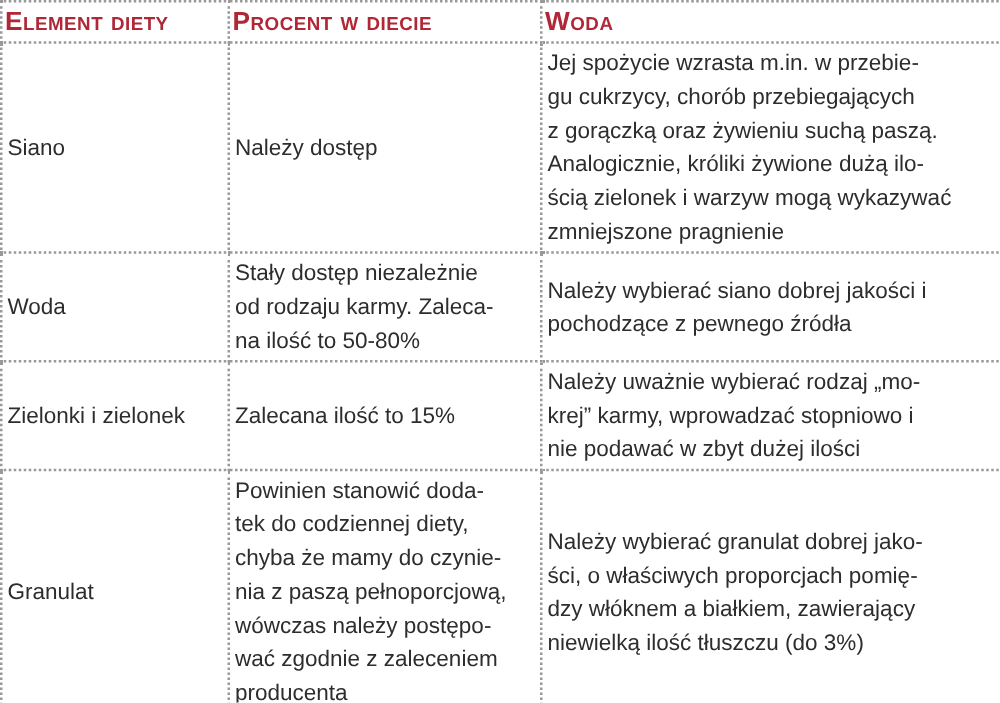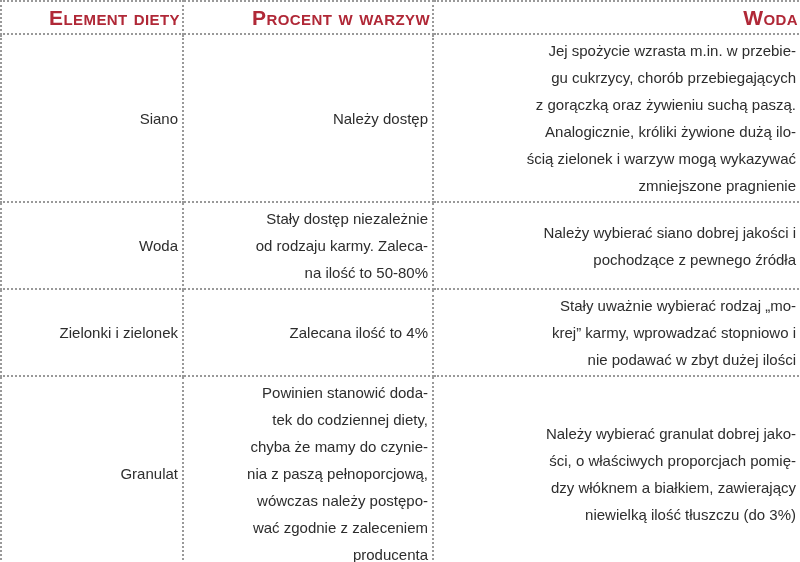--- a/index.html
+++ b/index.html
@@ -17,57 +17,57 @@
   table.diet{
     width:800px;height:562px;
     border-collapse:collapse;
     table-layout:fixed;
   }
   col.c1{width:182px;}
   col.c2{width:250px;}
   col.c3{width:368px;}
   th,td{
     border:2px dotted var(--border);
-    text-align:right;
+    text-align:left;
     vertical-align:middle;
     padding:2px 4px;
     overflow:hidden;
   }
   th{
     height:29px;
     font-size:21px;
     font-weight:700;
     font-variant:small-caps;
     letter-spacing:.4px;
     color:var(--header-red);
     padding:1px 2px;
   }
   td{
-    font-size:15px;
+    font-size:18px;
     line-height:27px;
     white-space:pre-line;
   }
   tr.r1{height:166px;}
   tr.r2{height:86px;}
   tr.r3{height:85px;}
   tr.r4{height:192px;}
 </style>
 </head>
 <body>
 
 <table class="diet">
   <colgroup>
     <col class="c1">
     <col class="c2">
     <col class="c3">
   </colgroup>
   <thead>
     <tr>
       <th>Element diety</th>
-      <th>Procent w warzyw</th>
+      <th>Procent w diecie</th>
       <th>Woda</th>
     </tr>
   </thead>
   <tbody>
     <tr class="r1">
       <td>Siano</td>
       <td>Należy dostęp</td>
       <td>Jej spożycie wzrasta m.in. w przebie-
 gu cukrzycy, chorób przebiegających
 z gorączką oraz żywieniu suchą paszą.
@@ -78,22 +78,22 @@
     <tr class="r2">
       <td>Woda</td>
       <td>Stały dostęp niezależnie
 od rodzaju karmy. Zaleca-
 na ilość to 50-80%</td>
       <td>Należy wybierać siano dobrej jakości i
 pochodzące z pewnego źródła</td>
     </tr>
     <tr class="r3">
       <td>Zielonki i zielonek</td>
-      <td>Zalecana ilość to 4%</td>
-      <td>Stały uważnie wybierać rodzaj „mo-
+      <td>Zalecana ilość to 15%</td>
+      <td>Należy uważnie wybierać rodzaj „mo-
 krej” karmy, wprowadzać stopniowo i
 nie podawać w zbyt dużej ilości</td>
     </tr>
     <tr class="r4">
       <td>Granulat</td>
       <td>Powinien stanowić doda-
 tek do codziennej diety,
 chyba że mamy do czynie-
 nia z paszą pełnoporcjową,
 wówczas należy postępo-

